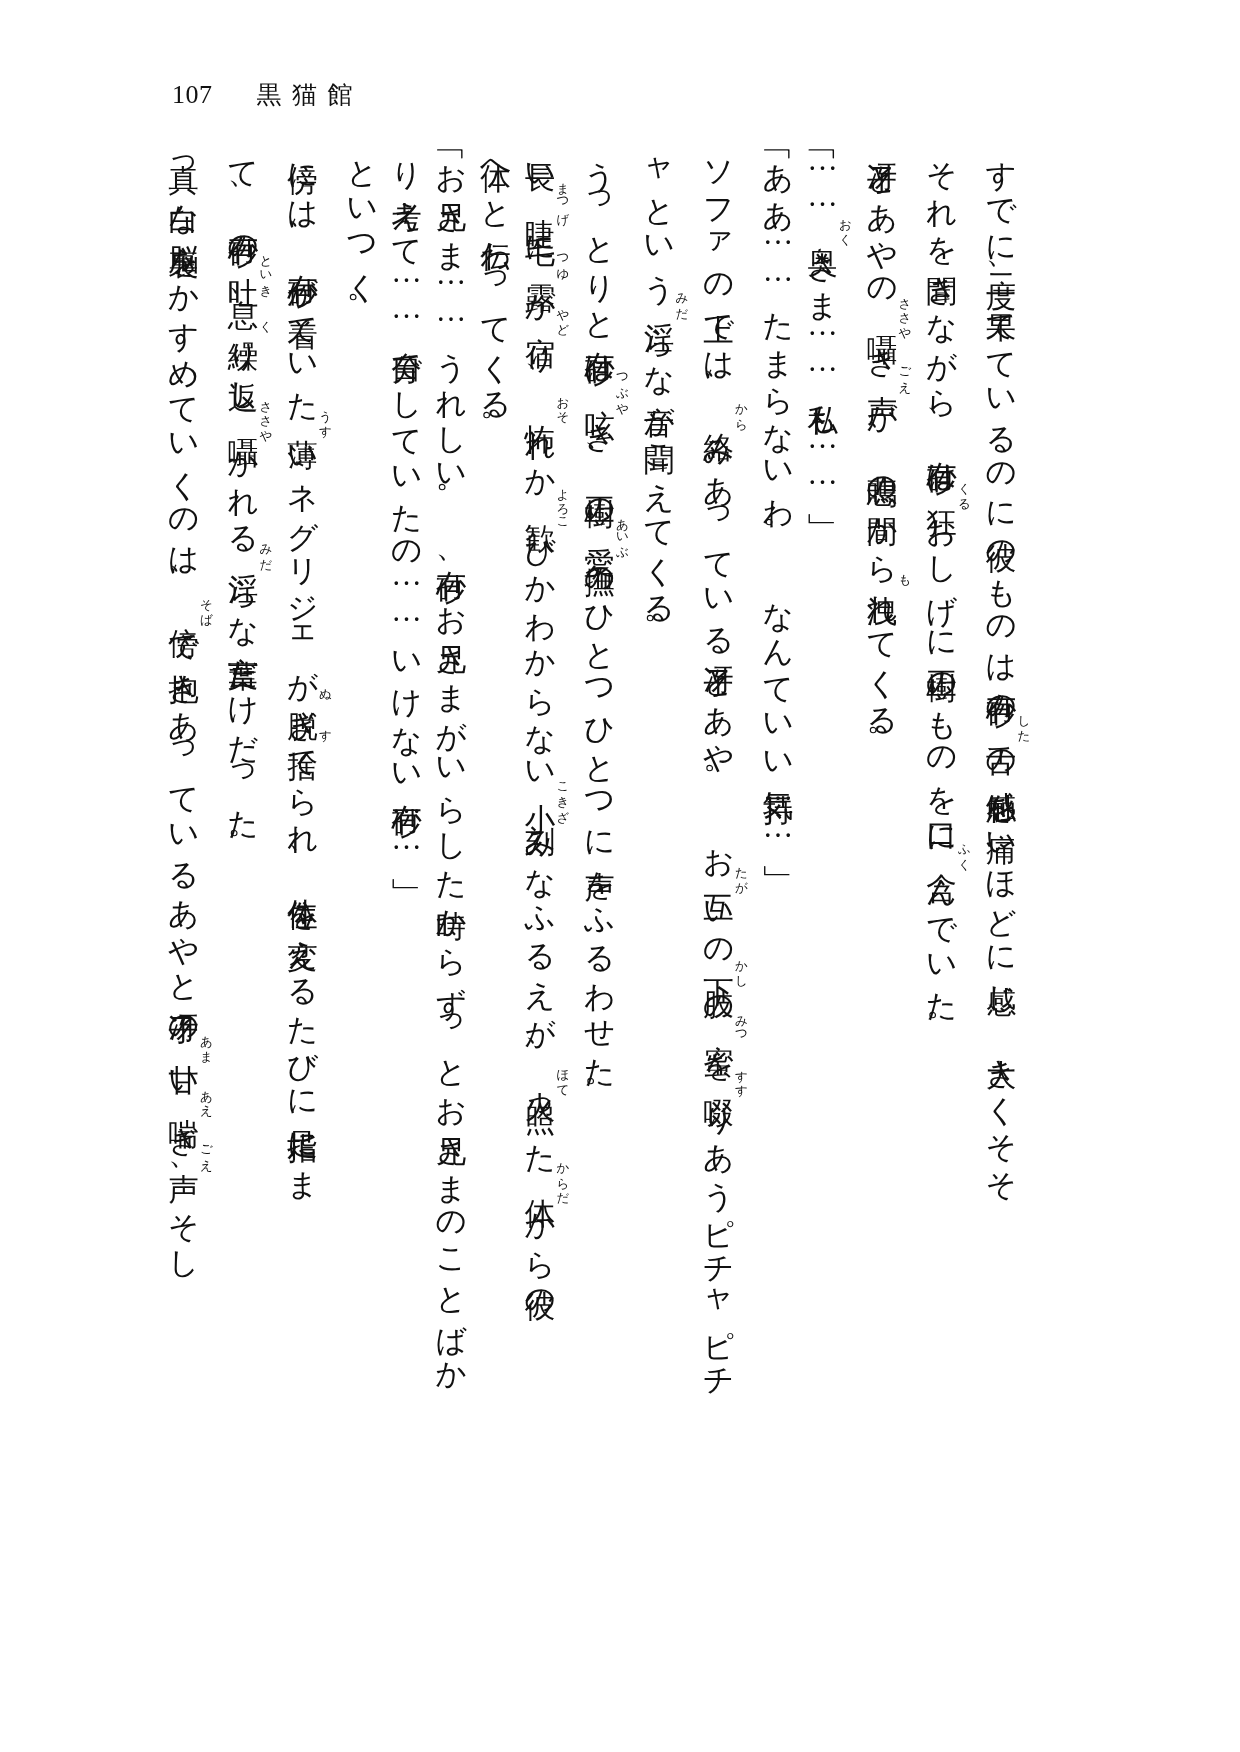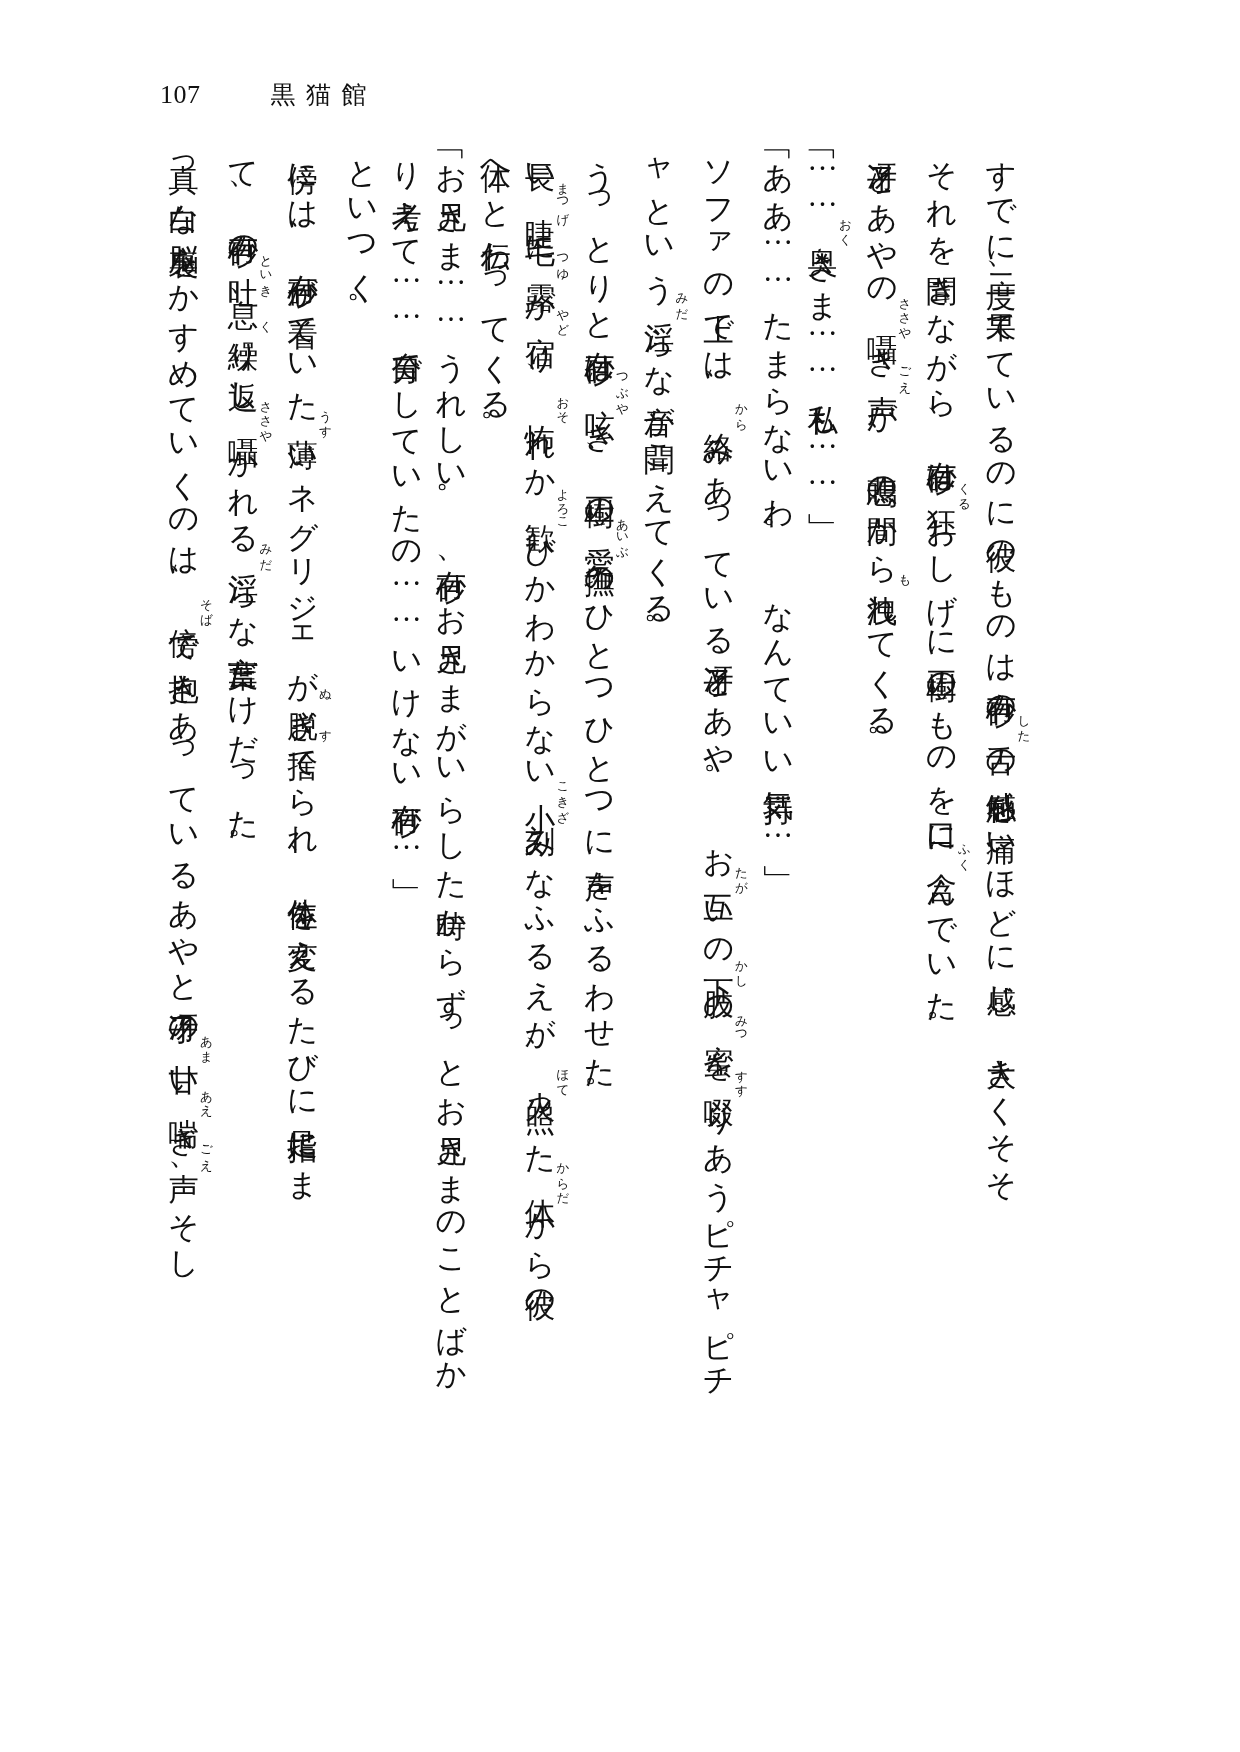--- a/index.html
+++ b/index.html
@@ -18,35 +18,34 @@
 
   .page {
     position: absolute;
     inset: 0;
   }
 
   
   .header {
     position: absolute;
     top: 78px;
-    left: 160px;
+    left: 172px;
     display: flex;
     align-items: baseline;
     gap: 44px;
     font-size: 25px;
     letter-spacing: 0.02em;
   }
   .header .folio {
     font-family: "Liberation Serif", serif;
     font-size: 26px;
   }
   .header .running-title {
     font-size: 25px;
     letter-spacing: 0.42em;
-    margin-left: 26px;
   }
 
   
   .body-text {
     position: absolute;
     top: 140px;
     right: 86px;
     height: 1420px;
     width: 1000px;
     display: flex;

